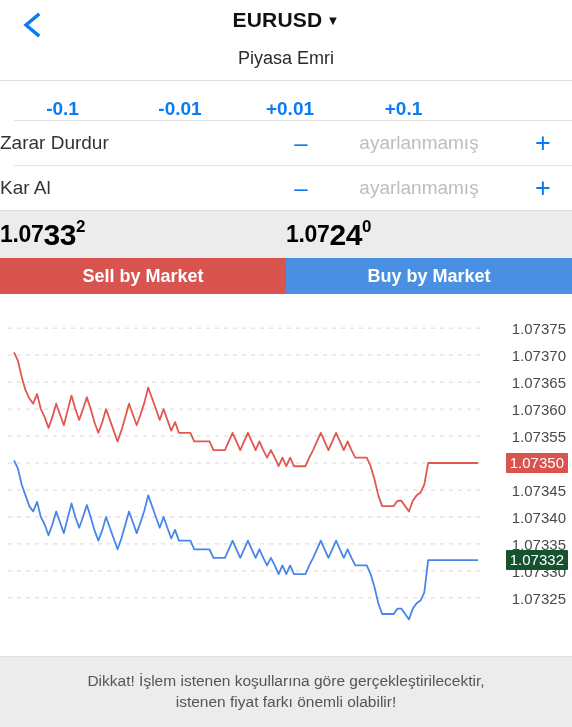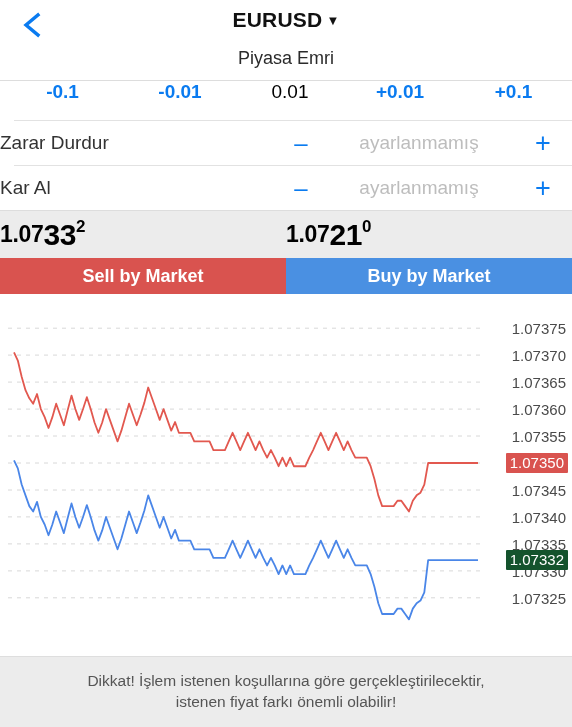--- a/index.html
+++ b/index.html
@@ -14,21 +14,21 @@
   .navbar{height:48px;position:relative;flex:0 0 auto;background:#fff;}
   .back-btn{position:absolute;left:10px;top:8px;width:44px;height:34px;display:flex;align-items:center;justify-content:center;cursor:pointer;}
   .back-btn svg{display:block;}
   .nav-title{position:absolute;left:0;right:0;top:8px;text-align:center;font-size:21px;font-weight:bold;color:#111;letter-spacing:0.2px;}
   .nav-title .caret{font-size:13px;margin-left:4px;position:relative;top:-2px;}
   .subtitle{flex:0 0 auto;text-align:center;font-size:18px;color:#2b2b2b;padding-bottom:11px;}
   .hr{height:1px;background:#dddddd;width:100%;}
   .hr-inset{height:1px;background:#e2e2e2;margin-left:14px;}
 
   
-  .vol-row{height:39px;display:flex;align-items:flex-start;flex:0 0 auto;}
+  .vol-row{height:39px;display:flex;align-items:flex-end;flex:0 0 auto;}
   .vol-cell{font-size:19px;font-weight:bold;text-align:center;color:#0a7bf0;cursor:pointer;}
   .vol-cell.v1{width:125px;}
   .vol-cell.v2{width:110px;}
   .vol-cell.v3{width:110px;color:#000;font-weight:normal;cursor:default;}
   .vol-cell.v4{width:110px;}
   .vol-cell.v5{width:117px;}
 
   
   .order-row{height:44px;display:flex;align-items:center;flex:0 0 auto;position:relative;}
   .order-label{font-size:19px;color:#333;flex:1 1 auto;}
@@ -75,21 +75,20 @@
     <div class="nav-title">
       <span>EURUSD</span><span class="caret">▼</span>
     </div>
   </div>
   <div class="subtitle">Piyasa Emri</div>
   <div class="hr"></div>
 
   <div class="vol-row">
     <div class="vol-cell v1">-0.1</div>
     <div class="vol-cell v2">-0.01</div>
-    <div class="vol-cell v3">0.01</div>
     <div class="vol-cell v4">+0.01</div>
     <div class="vol-cell v5">+0.1</div>
   </div>
   <div class="hr-inset"></div>
 
   <div class="order-row">
     <div class="order-label">Zarar Durdur</div>
     <div class="minus-btn">–</div>
     <div class="order-value">ayarlanmamış</div>
     <div class="plus-btn">+</div>
@@ -105,21 +104,21 @@
   <div class="hr"></div>
 
   <div class="price-strip">
     <div class="price-cell">
       <span class="price-small">1.07</span>
         <span class="price-big">33</span>
         <span class="price-sup">2</span>
     </div>
     <div class="price-cell">
       <span class="price-small">1.07</span>
-        <span class="price-big">21</span>
+        <span class="price-big">24</span>
         <span class="price-sup">0</span>
     </div>
   </div>
 
   <div class="action-row">
     <div class="btn sell">Sell by Market</div>
     <div class="btn buy">Buy by Market</div>
   </div>
 
   <div class="chart-area" id="chart-area">

